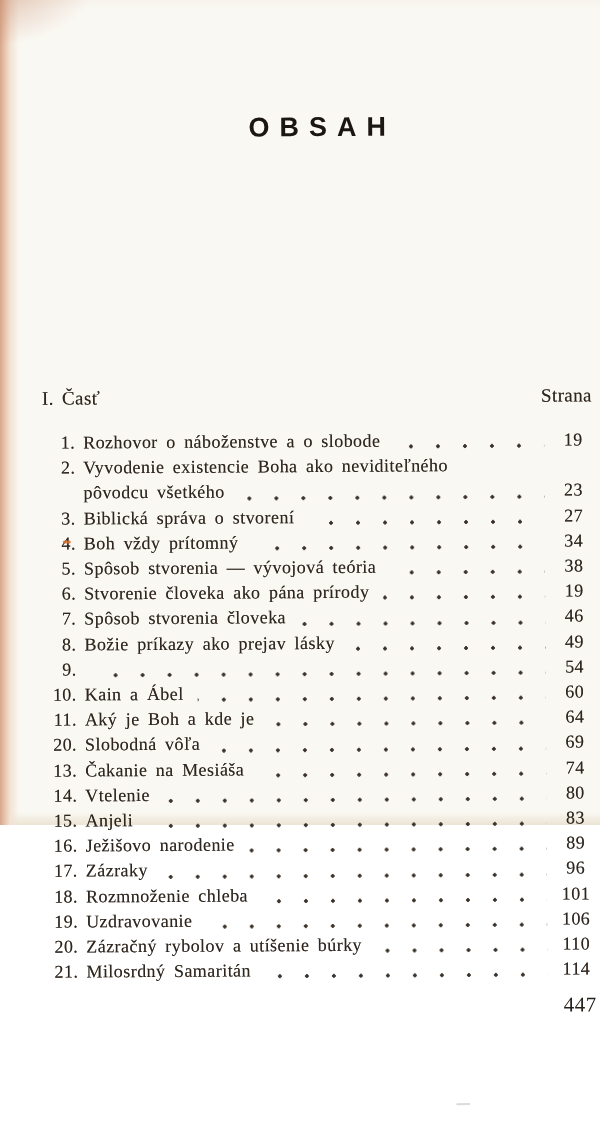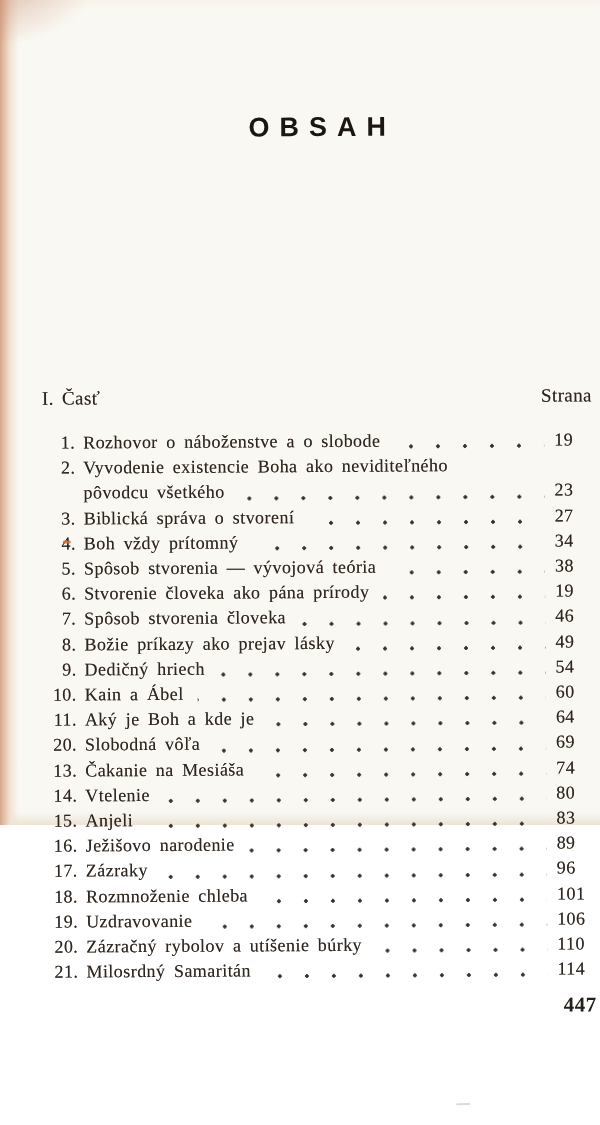--- a/index.html
+++ b/index.html
@@ -87,29 +87,29 @@
     height: 4px;
     margin: 0 10px 5px 14px;
     background-image: radial-gradient(circle at 2px 2px, #3a322a 1.55px, rgba(0,0,0,0) 1.9px);
     background-size: 27px 4px;
     background-repeat: repeat-x;
     background-position: right bottom;
     min-width: 14px;
   }
   .toc-row .pg {
     width: 38px;
-    text-align: left;
+    text-align: center;
     flex-shrink: 0;
   }
   .folio {
     position: absolute;
     top: 994px;
     right: 45px;
     font-size: 21px;
-    font-weight: bold;
+    font-weight: normal;
     letter-spacing: 0.5px;
     color: #26201a;
   }
   .artifact {
     position: absolute;
     left: 62px;
     top: 539px;
     width: 8px;
     height: 3px;
     border-radius: 2px;
@@ -188,21 +188,20 @@
     <span class="pg">46</span>
   </div>
         <div class="toc-row">
     <span class="num">8.</span>
     <span class="titleline">Božie príkazy ako prejav lásky</span>
     <span class="leader"></span>
     <span class="pg">49</span>
   </div>
         <div class="toc-row">
     <span class="num">9.</span>
-    <span class="titleline">Dedičný hriech</span>
     <span class="leader"></span>
     <span class="pg">54</span>
   </div>
         <div class="toc-row">
     <span class="num">10.</span>
     <span class="titleline">Kain a Ábel</span>
     <span class="leader"></span>
     <span class="pg">60</span>
   </div>
         <div class="toc-row">

